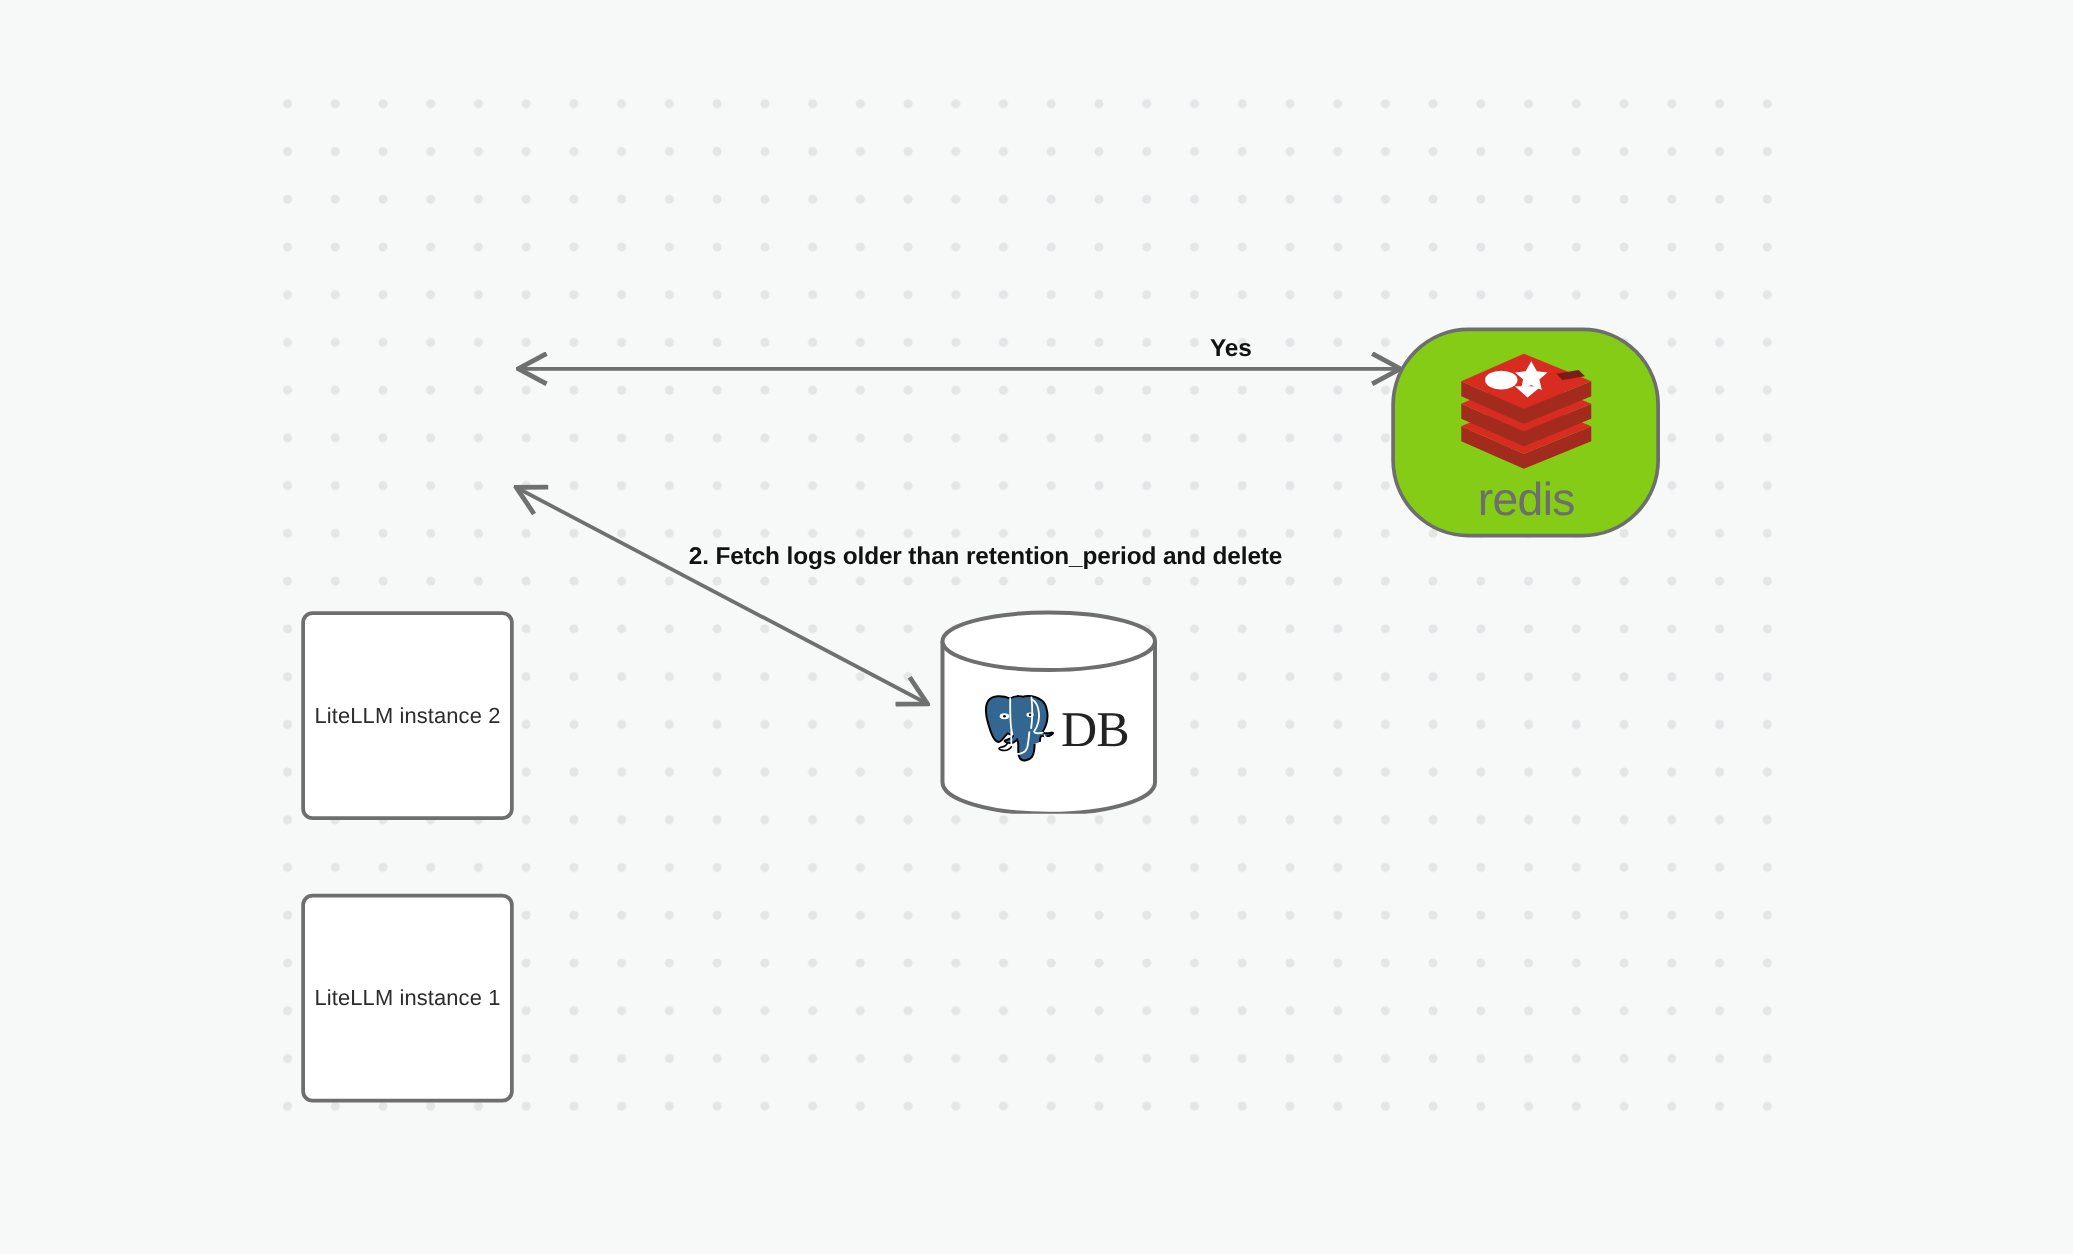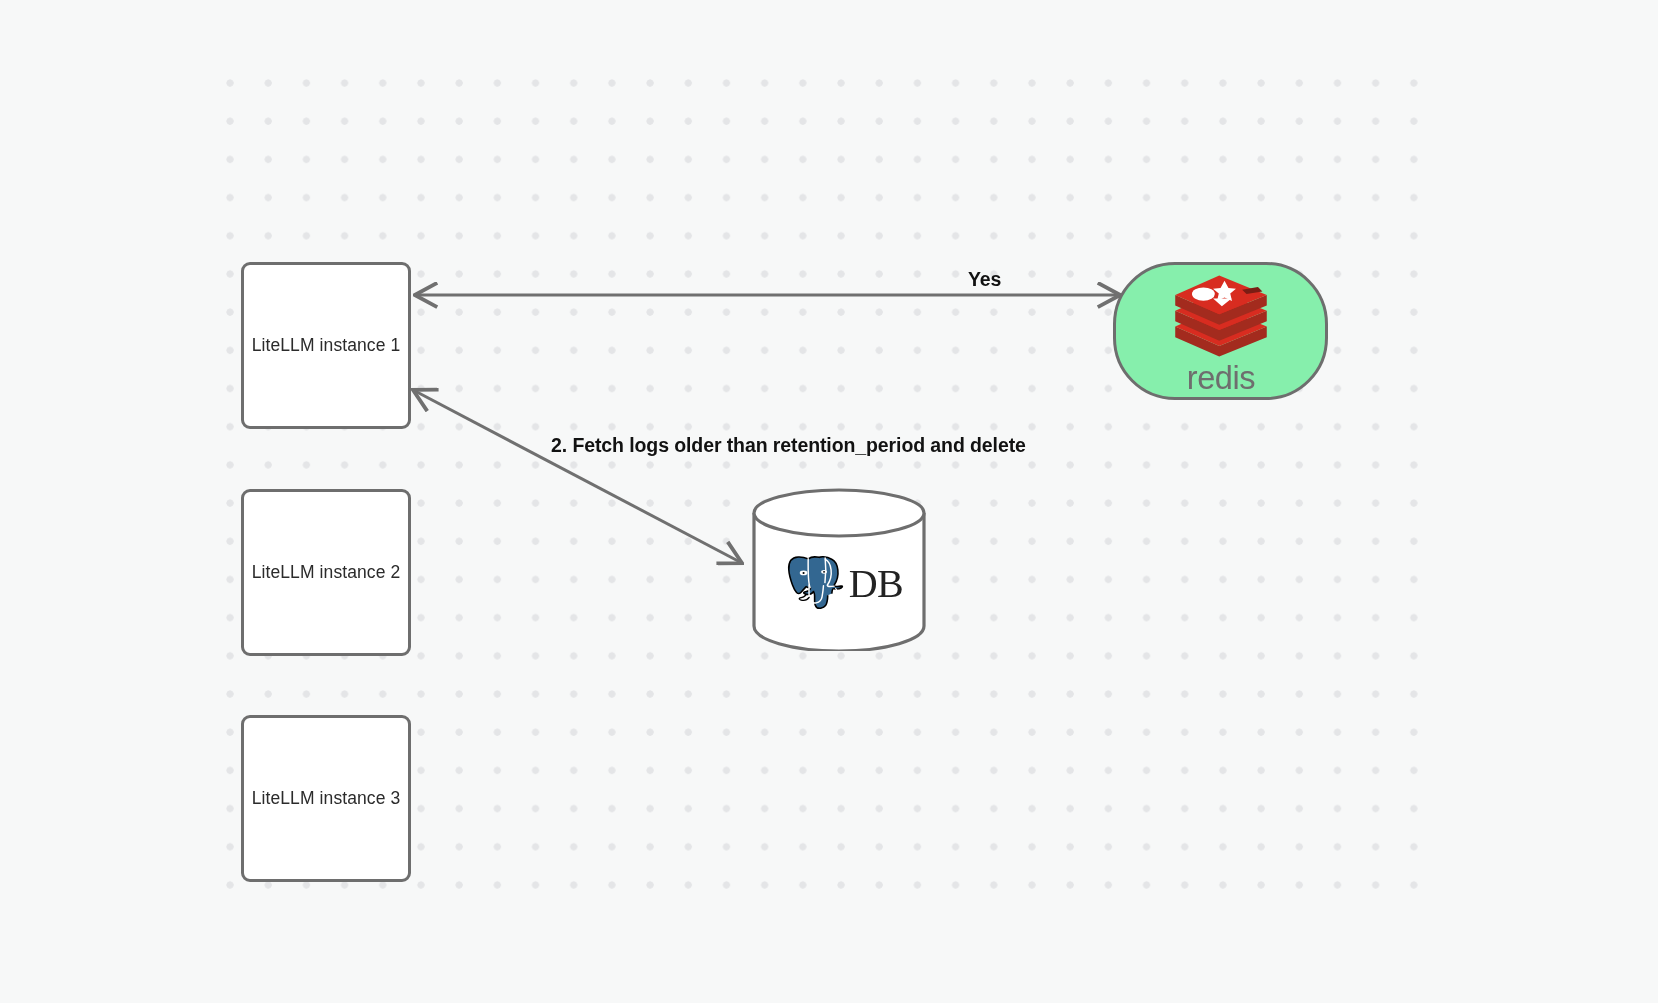--- a/index.html
+++ b/index.html
@@ -52,22 +52,22 @@
   #node-litellm-1 { left: 241px; top: 262px; width: 170px; height: 167px; }
   #node-litellm-2 { left: 241px; top: 489px; width: 170px; height: 167px; }
   #node-litellm-3 { left: 241px; top: 715px; width: 170px; height: 167px; }
 
   
   #node-redis {
     position: absolute;
     left: 1113px;
     top: 262px;
     width: 215px;
-    height: 138px;
-    background: #86efac;
+    height: 168px;
+    background: #84cc16;
     border: 3px solid #6e6e6e;
     border-radius: 62px;
     box-sizing: border-box;
     display: flex;
     flex-direction: column;
     align-items: center;
     justify-content: center;
   }
   #redis-logo-svg { display: block; }
 
@@ -141,30 +141,27 @@
     <g>
       <line x1="417" y1="295" x2="1118" y2="295" stroke="#707070" stroke-width="3" marker-start="url(#arrow-start)" marker-end="url(#arrow-end)"></line>
     </g>
 
      Postgres DB (diagonal, double headed) --&gt;
     <g>
       <line x1="415" y1="391" x2="740" y2="562" stroke="#707070" stroke-width="3" marker-start="url(#arrow-start)" marker-end="url(#arrow-end)"></line>
     </g>
   </svg>
 
-  <div class="node-box" id="node-litellm-1">
-    <span class="node-label">LiteLLM instance 1</span>
-  </div>
 
   <div class="node-box" id="node-litellm-2">
     <span class="node-label">LiteLLM instance 2</span>
   </div>
 
   <div class="node-box" id="node-litellm-3">
-    <span class="node-label">LiteLLM instance 3</span>
+    <span class="node-label">LiteLLM instance 1</span>
   </div>
 
   <div id="node-redis">
     <svg id="redis-logo-svg" width="116" height="110" viewBox="0 0 116 110" xmlns="http://www.w3.org/2000/svg">
 
       <g>
         <path d="M6 70 L56 92 L110 70 L110 82 L56 104 L6 82 Z" fill="#a32b1e"></path>
         <path d="M6 70 L56 48 L110 70 L56 92 Z" fill="#d82c20"></path>
       </g>
 

